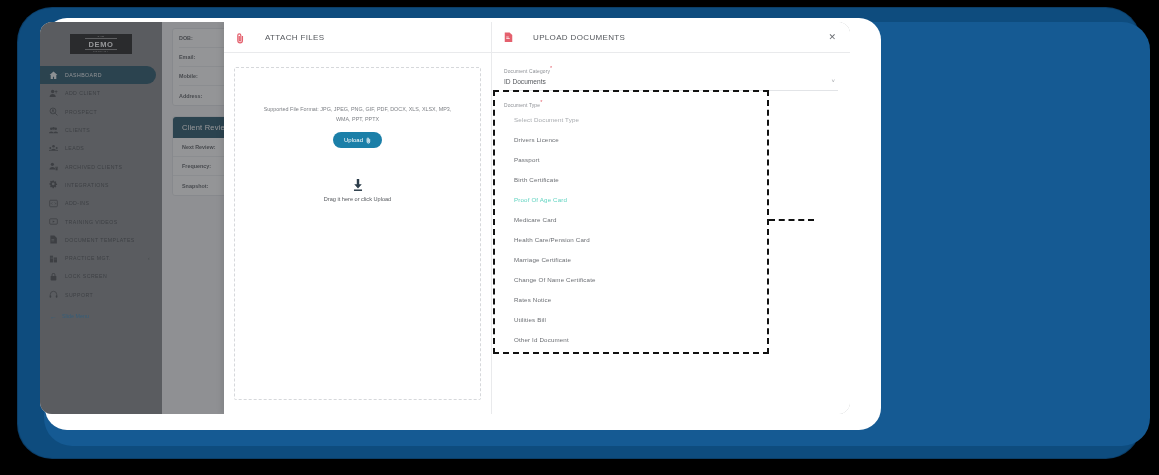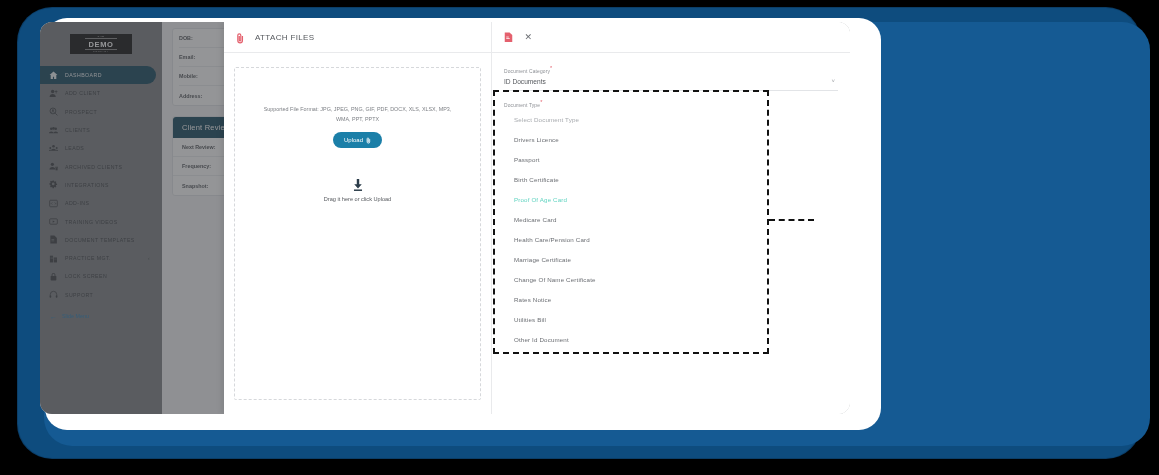--- a/index.html
+++ b/index.html
@@ -126,21 +126,21 @@
     width: 626px; height: 392px;
     background: #fff; z-index: 10;
     display: flex;
     box-shadow: -2px 0 6px rgba(0,0,0,.10);
   }
   .pane { height: 100%; background:#fff; }
   #pane-attach { width: 268px; border-right: 1px solid #e9eaec; display:flex; flex-direction:column; }
   #pane-upload { flex: 1; display:flex; flex-direction:column; position: relative; }
 
   .pane-head {
-    height: 31px; display: flex; align-items: center; gap: 10px;
+    height: 31px; display: flex; align-items: center; gap: 20px;
     padding: 0 12px; border-bottom: 1px solid #e9eaec;
     font-size: 8px; color: #55585d; letter-spacing: .35px;
   }
   .pane-head .hd-ico { width: 9px; height: 11px; display:block; }
   .pane-head .hd-title { flex: 1; }
   #close-x {
     width: 11px; height: 11px; color: #6c6f74; font-size: 9px;
     display:flex; align-items:center; justify-content:center; cursor: pointer;
   }
 
@@ -421,20 +421,21 @@
       </div>
     </div>
 
     <div class="pane" id="pane-upload">
       <div class="pane-head">
         <span class="hd-ico"><svg viewBox="0 0 12 14" fill="#e4606d">
               <path d="M1 .6h6.4L11 4.1V13.4H1z"></path>
               <rect x="3" y="6.2" width="3.4" height="1" fill="#fff"></rect>
               <rect x="3" y="8.2" width="4.6" height="1" fill="#fff"></rect>
             </svg></span>
+        <span class="hd-title">UPLOAD DOCUMENTS</span>
         <span id="close-x">✕</span>
       </div>
 
       <div class="form">
         <div class="field">
           <div class="f-label">
             <span>Document Category</span><span class="f-req">*</span>
           </div>
           <div class="f-select">
             <span>ID Documents</span>

